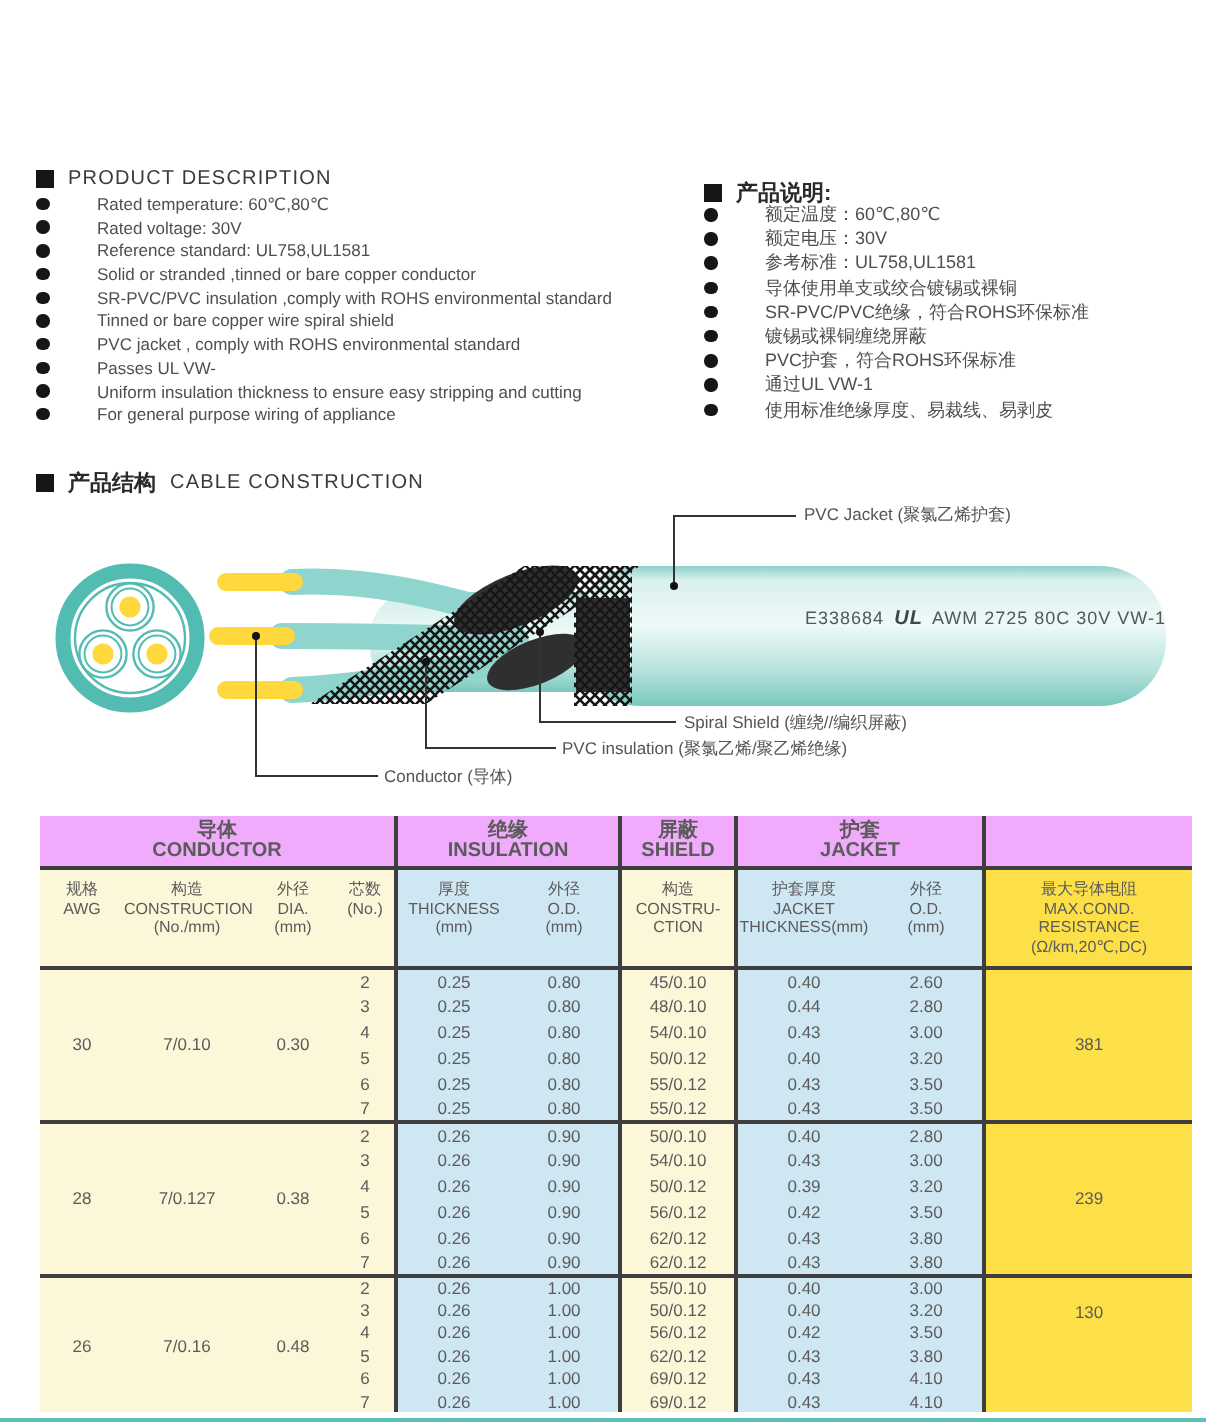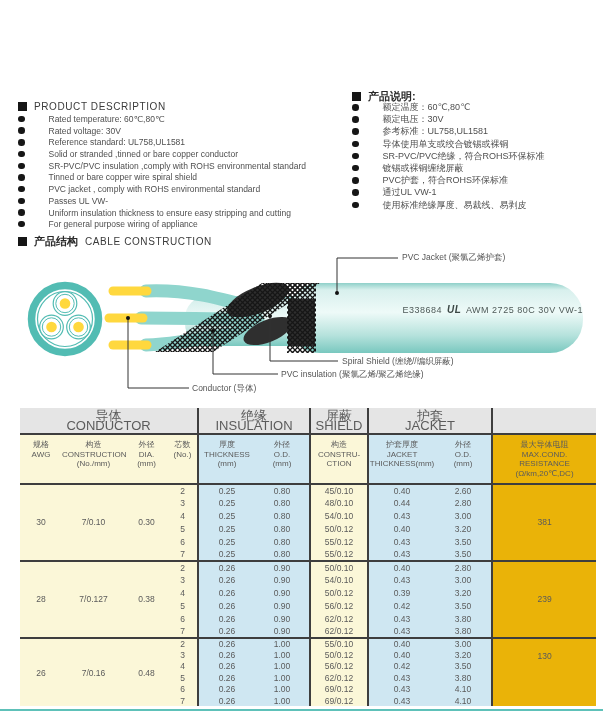--- a/index.html
+++ b/index.html
@@ -9,21 +9,21 @@
     background: #ffffff;
     overflow: hidden;
     font-family: "Liberation Sans", "DejaVu Sans", sans-serif;
     color: #4c4c4c;
   }
   .sec-title { position: absolute; display: flex; align-items: center; gap: 7px; color: #2e2e2e; }
   .sq { width: 9px; height: 9px; background: #161616; flex: none; }
   .sec-title .t-en { font-size: 10px; letter-spacing: .6px; color: #3a3a3a; }
   .sec-title .t-cn { font-size: 11px; font-weight: bold; color: #2a2a2a; }
 
-  #desc-en { position: absolute; left: 18px; top: 101px; width: 325px; }
+  #desc-en { position: absolute; left: 18px; top: 84px; width: 325px; }
   #desc-cn { position: absolute; left: 352px; top: 89px; width: 245px; }
   .bullets { margin-top: 13px; display: flex; flex-direction: column; gap: 1.7px; }
   .bullet-row { display: flex; align-items: center; gap: 24px; white-space: nowrap; line-height: 10px; font-size: 8.5px; color: #4f4f4f; }
   #desc-cn .bullet-row { font-size: 9px; line-height: 10.5px; }
   .dot { width: 6.5px; height: 6.5px; border-radius: 50%; background: #161616; flex: none; }
 
   #construction-title { left: 18px; top: 234px; }
 
   #diagram { position: absolute; left: 0; top: 248px; width: 603px; height: 160px; }
   #diagram svg { position: absolute; left: 0; top: 0; }
@@ -31,26 +31,26 @@
   #lbl-jacket { left: 402px; top: 4px; }
   #lbl-shield { left: 342px; top: 108px; }
   #lbl-insulation { left: 281px; top: 121px; }
   #lbl-conductor { left: 192px; top: 135px; }
   #cable-marking { position: absolute; left: 330px; top: 56px; width: 253px; text-align: right; font-size: 9px; letter-spacing: .5px; color: #4e5a58; z-index: 3; }
   #cable-marking .ul-mark { font-weight: bold; font-style: italic; font-size: 10px; color: #3c4846; padding: 0 2px; }
 
   #table-wrap { position: absolute; left: 20px; top: 408px; width: 576px; }
   table { border-collapse: collapse; table-layout: fixed; width: 576px; }
   th, td { text-align: center; font-weight: normal; color: #5b5b5b; }
-  .ghead th { height: 26px; font-size: 13px; line-height: 10px; vertical-align: middle; background: #e5e5e5; border-bottom: 2px solid #3e3e3e; }
+  .ghead th { height: 26px; font-size: 10px; line-height: 10px; vertical-align: middle; background: #f0abfc; border-bottom: 2px solid #3e3e3e; font-weight: bold; }
   #subheader-row th { height: 50px; vertical-align: top; padding-top: 5px; font-size: 8px; line-height: 9.6px; border-bottom: 2px solid #3e3e3e; }
   .gb { border-left: 2px solid #3e3e3e; }
   .bg-cream { background: #fbf7d8; }
   .bg-blue  { background: #cfe7f2; }
-  .bg-white { background: #eab308; }
+  .bg-white { background: #fde047; }
   tbody.blk td { font-size: 8.5px; }
   tbody.blk tr { height: 12.83px; }
   tbody.last tr { height: 11.4px; }
   tbody.blk tr:first-child td { border-top: 2px solid #3e3e3e; }
   tbody.last td.res { vertical-align: top; padding-top: 12px; }
 
   #footer-line { position: absolute; left: 0; top: 709px; width: 603px; height: 2px; background: #5ec1b9; }
 </style>
 </head>
 <body>

